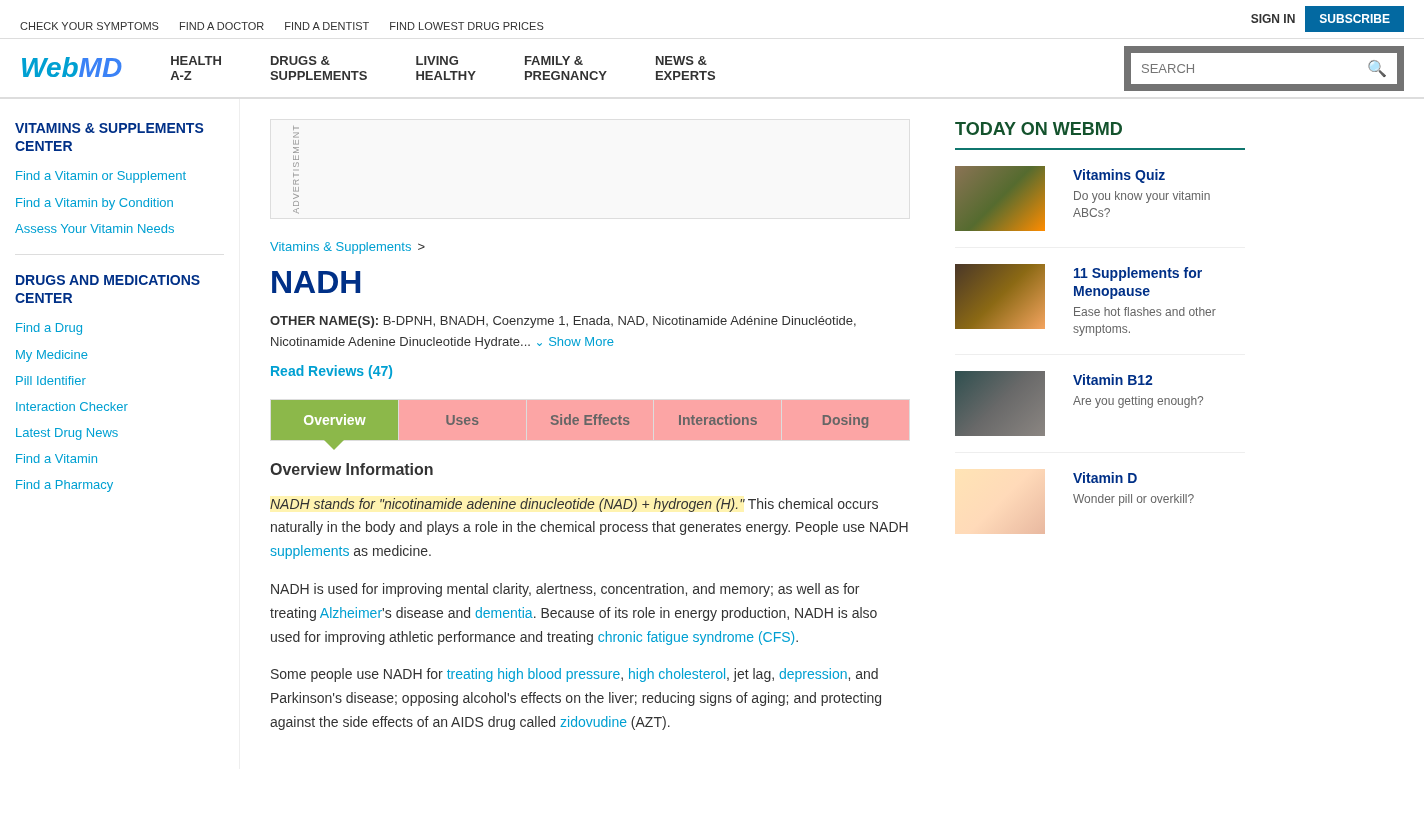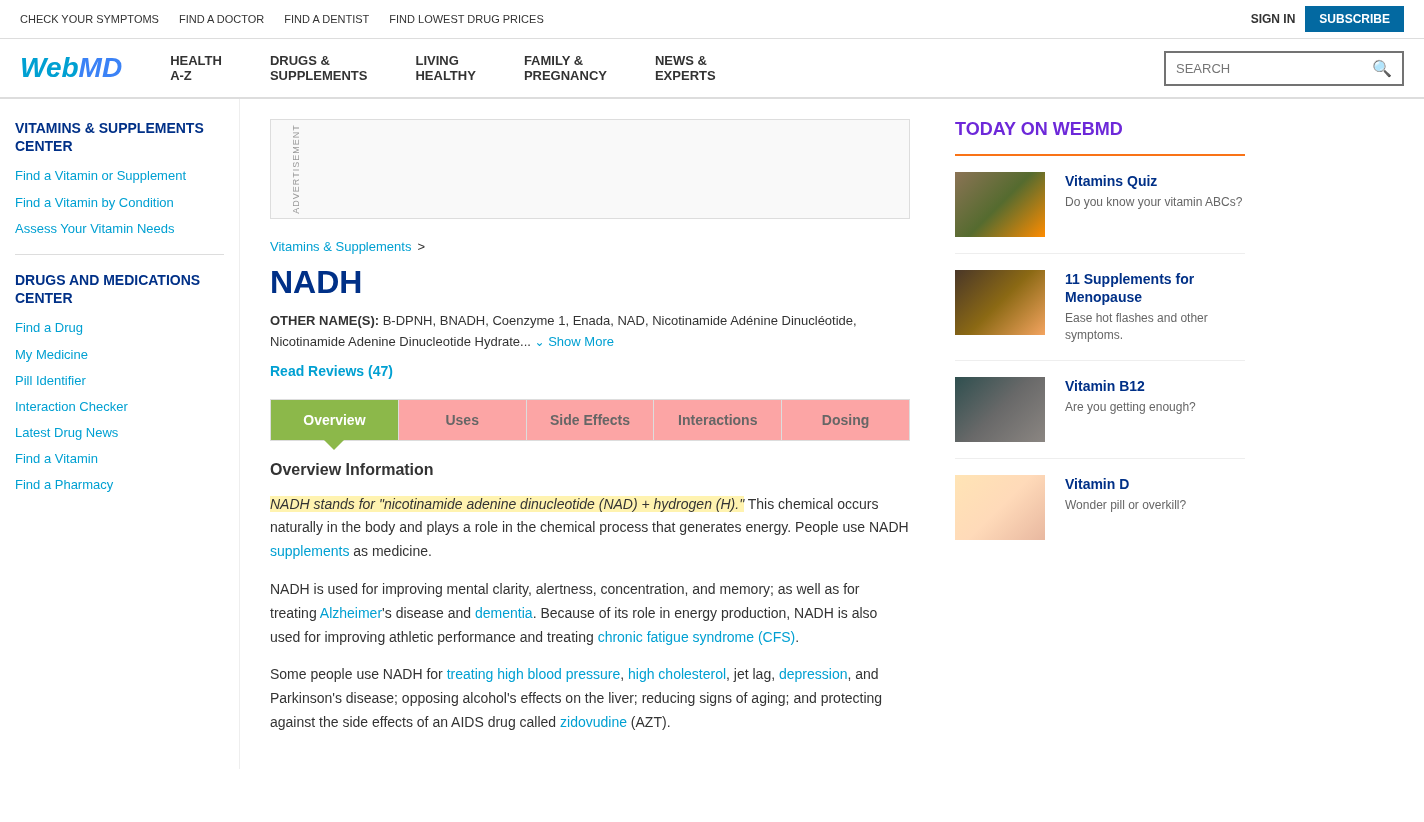--- a/index.html
+++ b/index.html
@@ -5,21 +5,21 @@
     * { box-sizing: border-box; margin: 0; padding: 0; }
     body { font-family: Arial, sans-serif; font-size: 14px; color: #333; background: #fff; }
 
     
     .top-bar {
       background: #fff;
       border-bottom: 1px solid #ddd;
       padding: 6px 20px;
       display: flex;
       justify-content: space-between;
-      align-items: center;
+      align-items: flex-end;
     }
     .top-bar-links { display: flex; gap: 20px; }
     .top-bar-links a { font-size: 11px; color: #333; text-decoration: none; text-transform: uppercase; }
     .top-bar-right { display: flex; gap: 10px; align-items: center; }
     .sign-in-btn { font-size: 12px; color: #333; text-decoration: none; font-weight: bold; }
     .subscribe-btn {
       background: #0369a1;
       color: #fff;
       border: none;
       padding: 6px 14px;
@@ -54,24 +54,24 @@
       font-weight: bold;
       color: #333;
       text-decoration: none;
       text-transform: uppercase;
       cursor: pointer;
       white-space: nowrap;
     }
     .search-box {
       display: flex;
       align-items: center;
-      border: 2px solid #737373;
+      border: 7px solid #737373;
       padding: 6px 10px;
       margin-left: auto;
-      width: 240px;
+      width: 280px;
     }
     .search-box input {
       border: none;
       outline: none;
       font-size: 13px;
       width: 100%;
       color: #999;
     }
     .search-icon-btn { background: none; border: none; cursor: pointer; font-size: 16px; color: #333; }
 
@@ -233,28 +233,28 @@
 
     
     .right-sidebar {
       width: 320px;
       min-width: 320px;
       padding: 20px 15px;
     }
     .today-title {
       font-size: 18px;
       font-weight: bold;
-      color: #6d28d9;
+      color: #14532d;
       margin-bottom: 16px;
-      padding-bottom: 14px;
-      border-bottom: 2px solid #f97316;
+      padding-bottom: 8px;
+      border-bottom: 2px solid #0f766e;
     }
     .sidebar-card {
       display: flex;
-      gap: 20px;
+      gap: 28px;
       margin-bottom: 16px;
       padding-bottom: 16px;
       border-bottom: 1px solid #eee;
     }
     .sidebar-card:last-child { border-bottom: none; }
     .card-image {
       width: 90px;
       min-width: 90px;
       height: 65px;
       background: #ccc;

